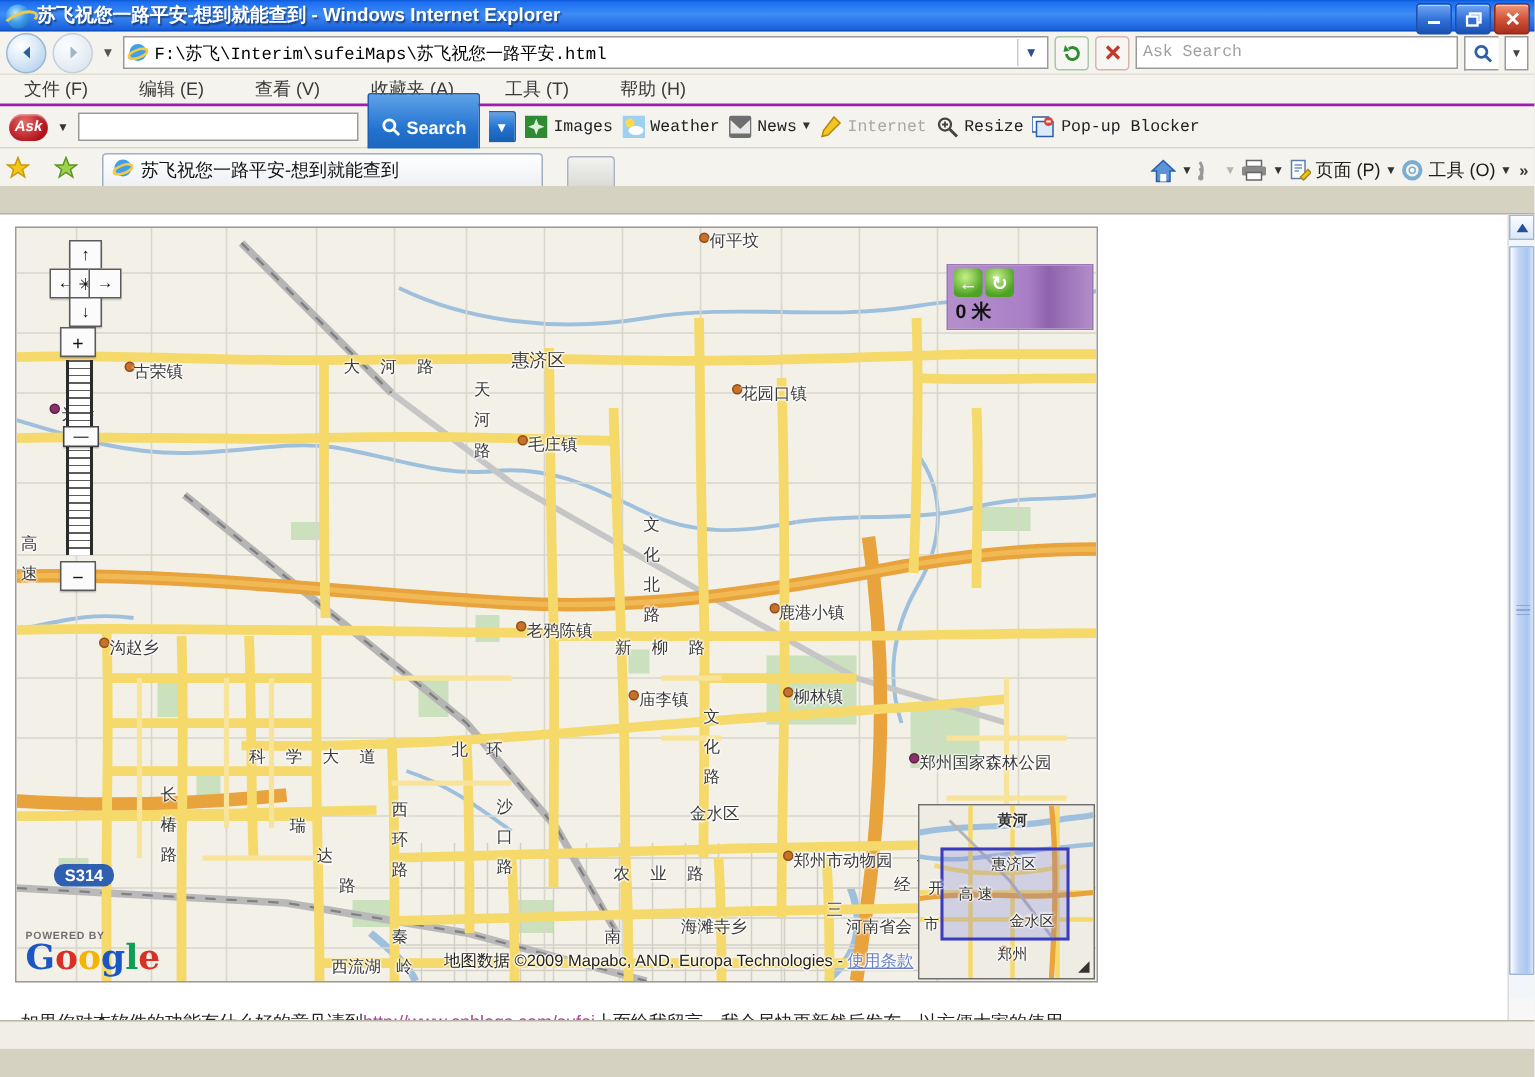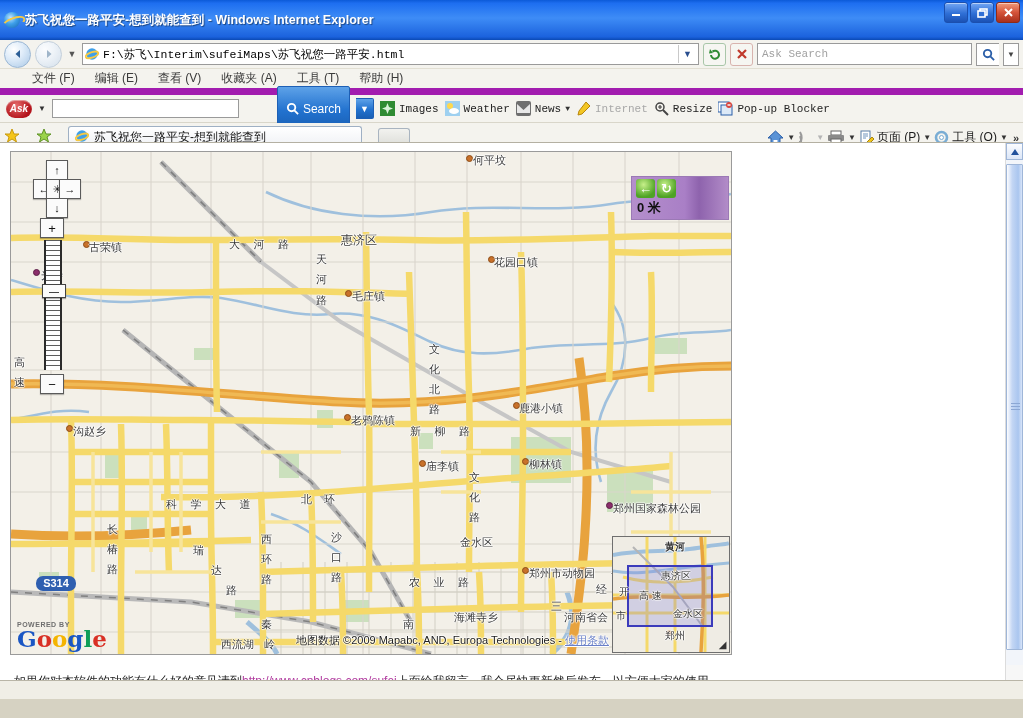--- a/index.html
+++ b/index.html
@@ -5,21 +5,21 @@
   html,body{margin:0;padding:0;}
   body{
     width:1023px;height:718px;overflow:hidden;
     font-family:"Liberation Sans","DejaVu Sans",sans-serif;
     font-size:12px;background:#fff;
   }
   .win{width:1023px;height:718px;position:relative;background:#d6d2c2;}
 
   
   .titlebar{
-    height:40px;
+    height:21px;
     background:linear-gradient(to bottom,#0c5ad8 0%,#1d6ef0 8%,#3e8cf6 45%,#1b62dd 92%,#0a49b4 100%);
     display:flex;align-items:center;padding:0 2px 0 4px;position:relative;
   }
   .titlebar .ie-ico{width:16px;height:16px;margin-right:5px;position:relative;flex:0 0 auto;}
   .ie-glyph{
     width:16px;height:16px;border-radius:50%;
     background:radial-gradient(circle at 40% 35%,#bfe4ff 0%,#3fa0ea 45%,#1565b0 100%);
     position:relative;display:block;
   }
   .ie-glyph:after{
@@ -84,21 +84,21 @@
     display:flex;align-items:center;justify-content:center;
   }
   .searchgo-caret{
     width:14px;height:21px;border:1px solid #9a9a9a;background:#fff;
     display:flex;align-items:center;justify-content:center;font-size:8px;color:#444;
   }
 
   
   .menubar{
     height:19px;background:#f4f3ee;display:flex;align-items:center;
-    padding-left:22px;gap:0;border-bottom:7px solid #a21caf;
+    padding-left:6px;gap:14px;border-bottom:2px solid #a21caf;
   }
   .menu-item{padding:1px 10px;color:#3a3a3a;font-size:12px;white-space:nowrap;}
 
   
   .asktoolbar{
     height:27px;background:#f4f3ee;display:flex;align-items:center;
     padding:0 6px;gap:6px;border-bottom:1px solid #d9d6ca;
   }
   .asklogo{
     width:26px;height:18px;border-radius:9px;
@@ -107,22 +107,22 @@
     display:flex;align-items:center;justify-content:center;
     box-shadow:inset 0 1px 1px rgba(255,255,255,.5);
   }
   .caret-sm{font-size:8px;color:#333;}
   .ask-input{
     width:185px;height:17px;border:1px solid #9a9a9a;background:#fff;
   }
   .ask-search-btn{
     height:19px;padding:12px 8px;border:1px solid #1d5fb5;border-radius:2px;
     background:linear-gradient(to bottom,#5ea2e8,#2272cf 55%,#195fb4);
-    color:#fff;font-weight:normal;font-size:12px;
-    display:flex;align-items:center;gap:4px;margin-left:32px;
+    color:#fff;font-weight:bold;font-size:12px;
+    display:flex;align-items:center;gap:4px;
   }
   .ask-search-caret{
     height:19px;width:17px;border:1px solid #1d5fb5;border-left:none;border-radius:0 2px 2px 0;
     background:linear-gradient(to bottom,#5ea2e8,#2272cf 55%,#195fb4);
     color:#fff;font-size:9px;display:flex;align-items:center;justify-content:center;
   }
   .tb-item{
     display:flex;align-items:center;gap:4px;
     font-family:"Liberation Mono","DejaVu Sans Mono",monospace;font-size:11px;color:#222;
     white-space:nowrap;

